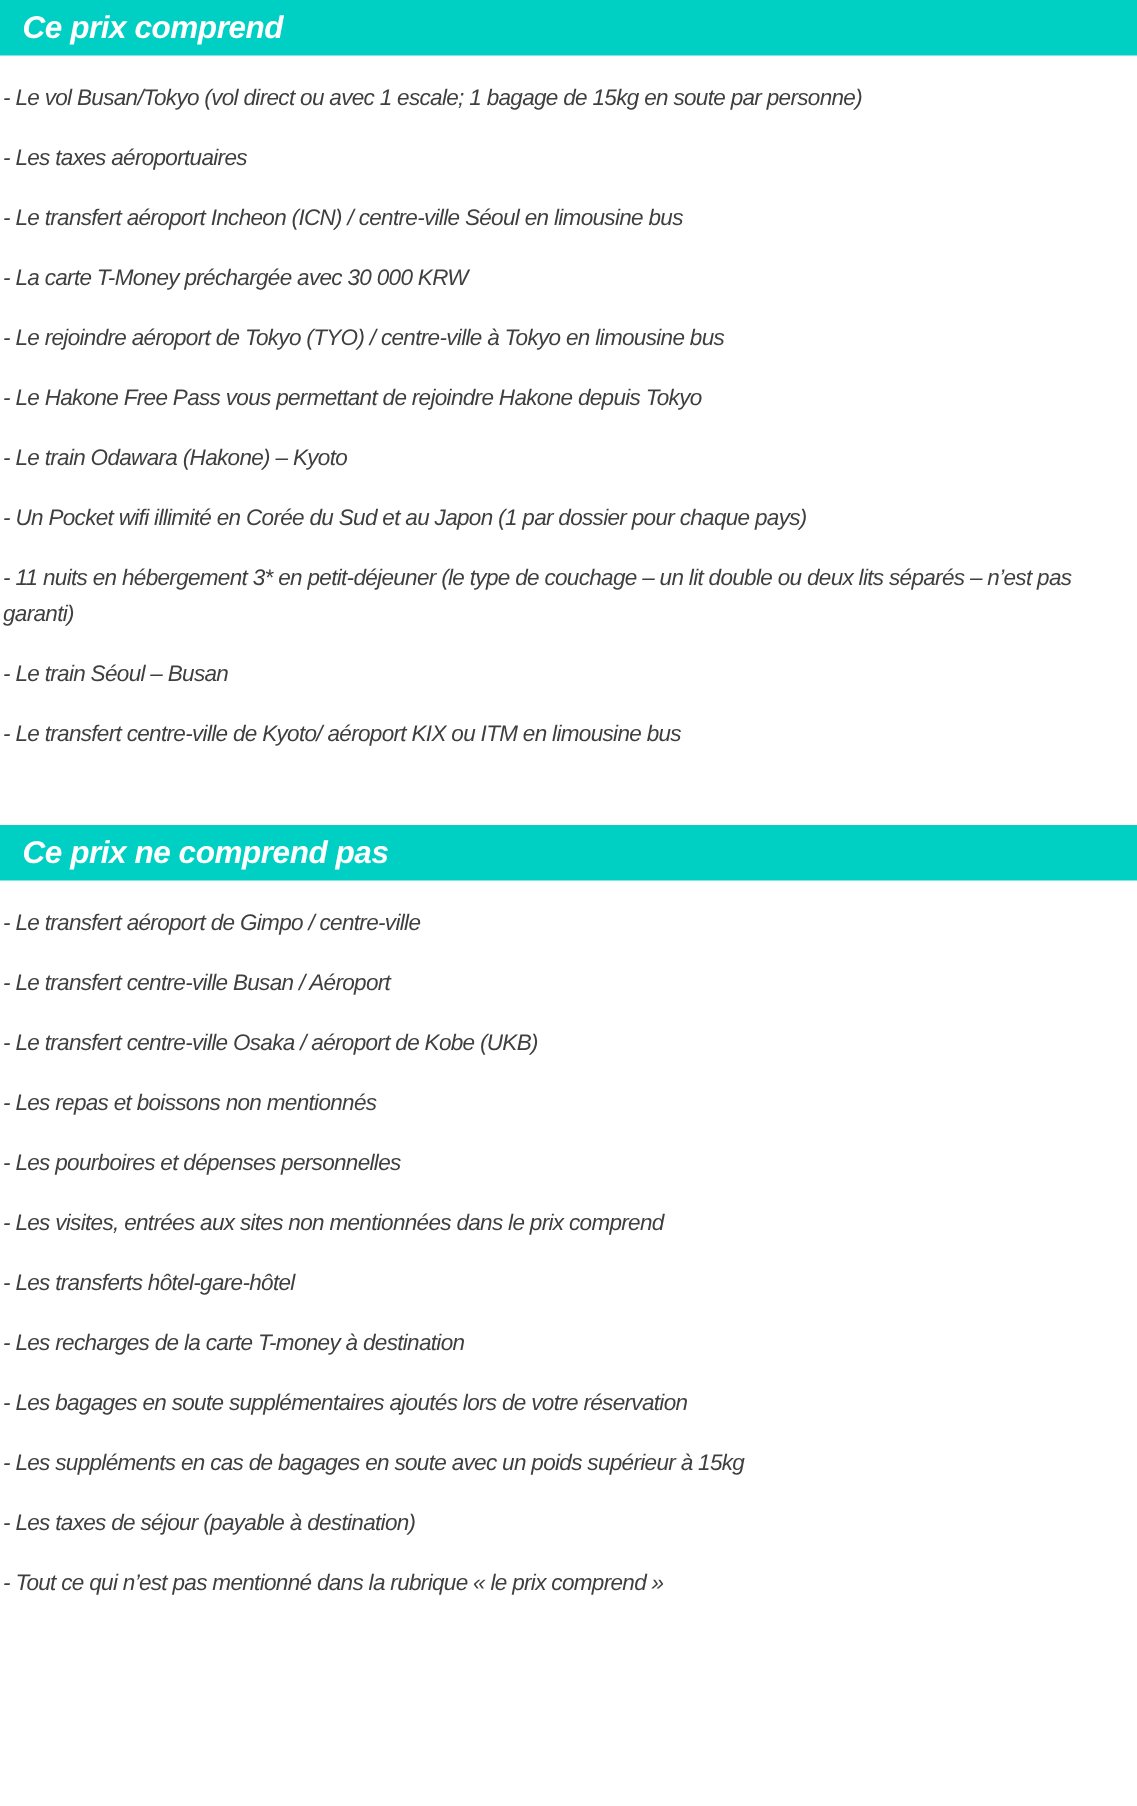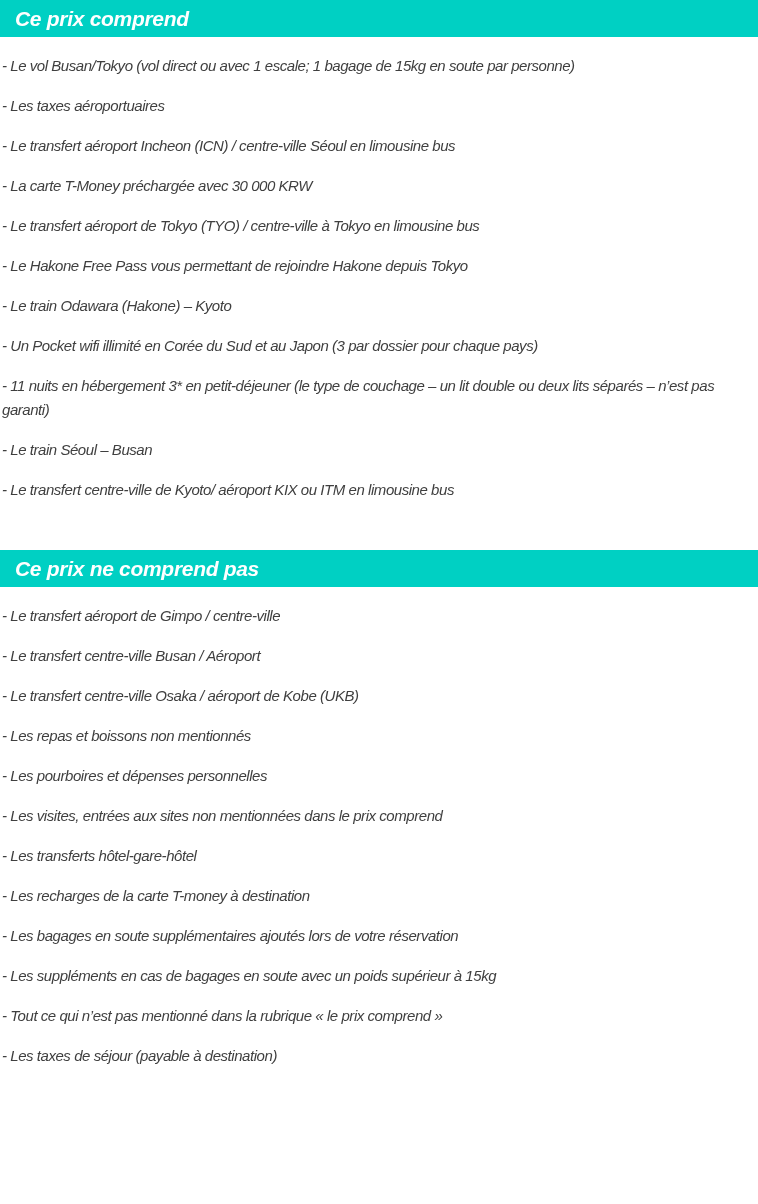--- a/index.html
+++ b/index.html
@@ -52,24 +52,24 @@
 
   <section class="section">
     <div class="section-bar">
       <span class="bar-title">Ce prix comprend</span>
     </div>
     <div class="items">
         <p>- Le vol Busan/Tokyo (vol direct ou avec 1 escale; 1 bagage de 15kg en soute par personne)</p>
         <p>- Les taxes aéroportuaires</p>
         <p>- Le transfert aéroport Incheon (ICN) / centre-ville Séoul en limousine bus</p>
         <p>- La carte T-Money préchargée avec 30 000 KRW</p>
-        <p>- Le transfert aéroport de Tokyo (TYO) / centre-ville à Tokyo en limousine bus</p>
+        <p>- Le rejoindre aéroport de Tokyo (TYO) / centre-ville à Tokyo en limousine bus</p>
         <p>- Le Hakone Free Pass vous permettant de rejoindre Hakone depuis Tokyo</p>
         <p>- Le train Odawara (Hakone) – Kyoto</p>
-        <p>- Un Pocket wifi illimité en Corée du Sud et au Japon (3 par dossier pour chaque pays)</p>
+        <p>- Un Pocket wifi illimité en Corée du Sud et au Japon (1 par dossier pour chaque pays)</p>
         <p>- 11 nuits en hébergement 3* en petit-déjeuner (le type de couchage – un lit double ou deux lits séparés – n’est pas garanti)</p>
         <p>- Le train Séoul – Busan</p>
         <p>- Le transfert centre-ville de Kyoto/ aéroport KIX ou ITM en limousine bus</p>
       </div>
   </section>
 
   <section class="section">
     <div class="section-bar">
       <span class="bar-title">Ce prix ne comprend pas</span>
     </div>
@@ -77,18 +77,18 @@
         <p>- Le transfert aéroport de Gimpo / centre-ville</p>
         <p>- Le transfert centre-ville Busan / Aéroport</p>
         <p>- Le transfert centre-ville Osaka / aéroport de Kobe (UKB)</p>
         <p>- Les repas et boissons non mentionnés</p>
         <p>- Les pourboires et dépenses personnelles</p>
         <p>- Les visites, entrées aux sites non mentionnées dans le prix comprend</p>
         <p>- Les transferts hôtel-gare-hôtel</p>
         <p>- Les recharges de la carte T-money à destination</p>
         <p>- Les bagages en soute supplémentaires ajoutés lors de votre réservation</p>
         <p>- Les suppléments en cas de bagages en soute avec un poids supérieur à 15kg</p>
+        <p>- Les taxes de séjour (payable à destination)</p>
         <p>- Tout ce qui n’est pas mentionné dans la rubrique « le prix comprend »</p>
-        <p>- Les taxes de séjour (payable à destination)</p>
       </div>
   </section>
 
 </main>
 
 </body></html>

